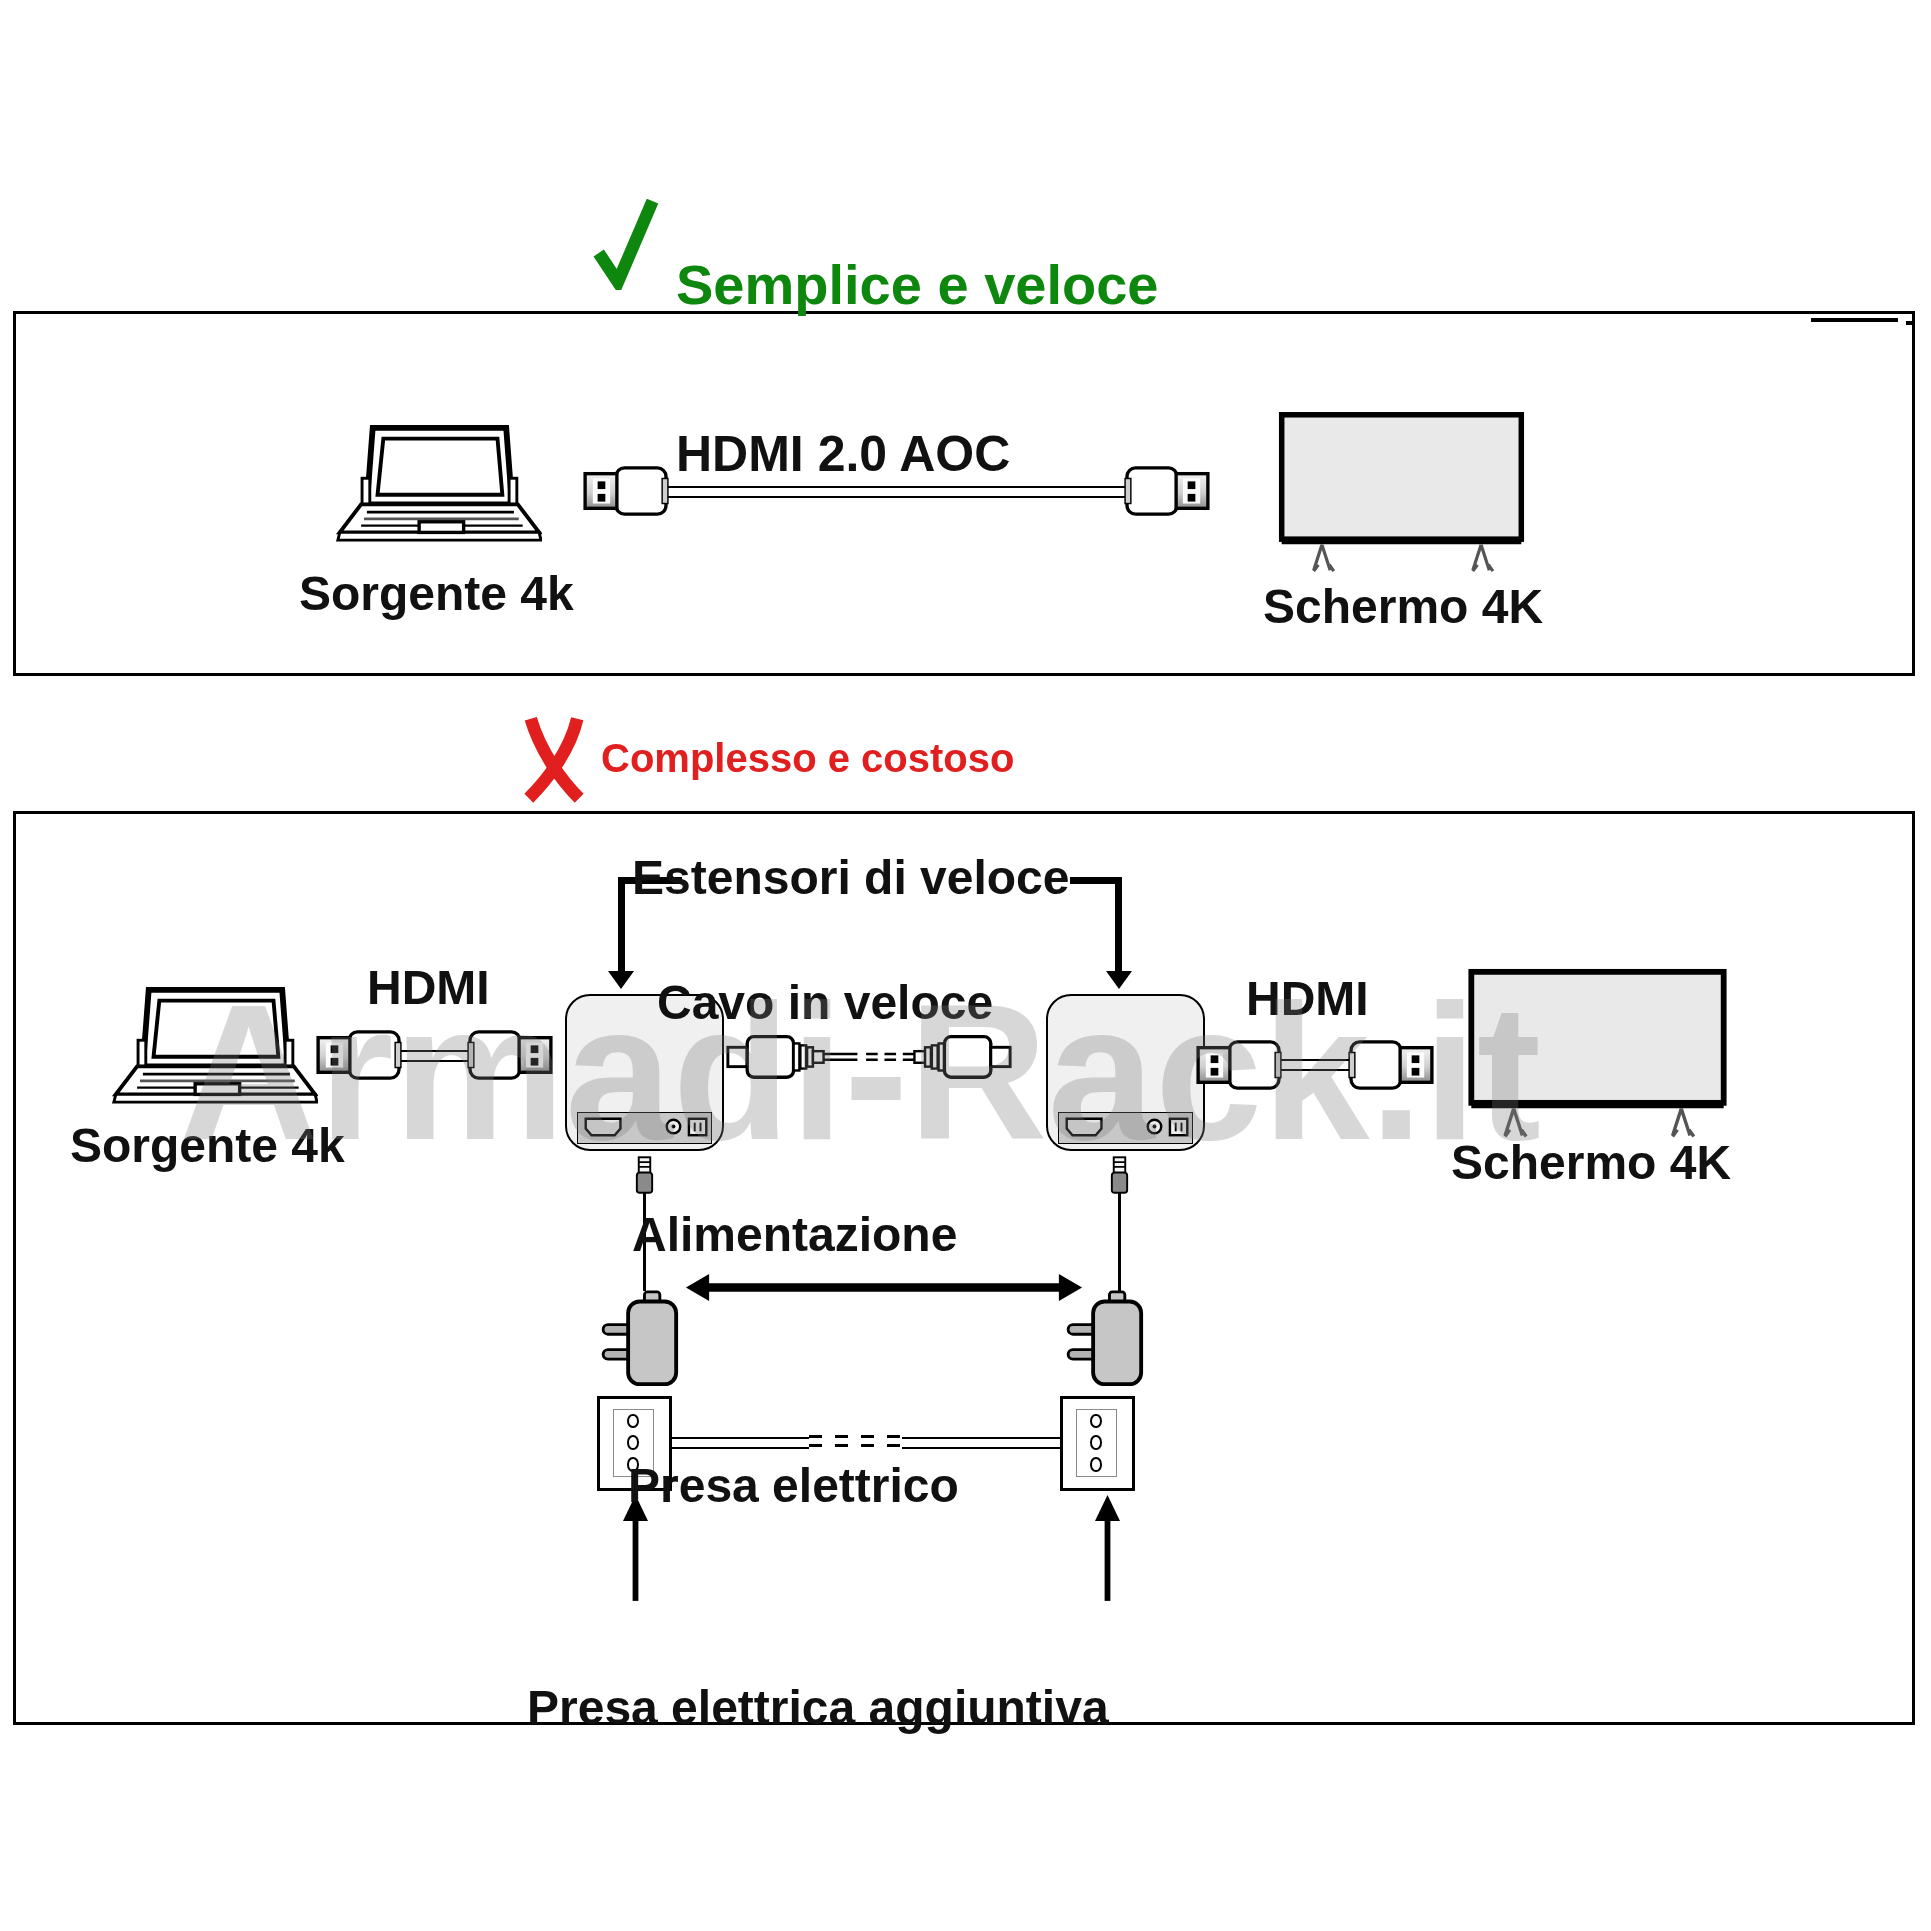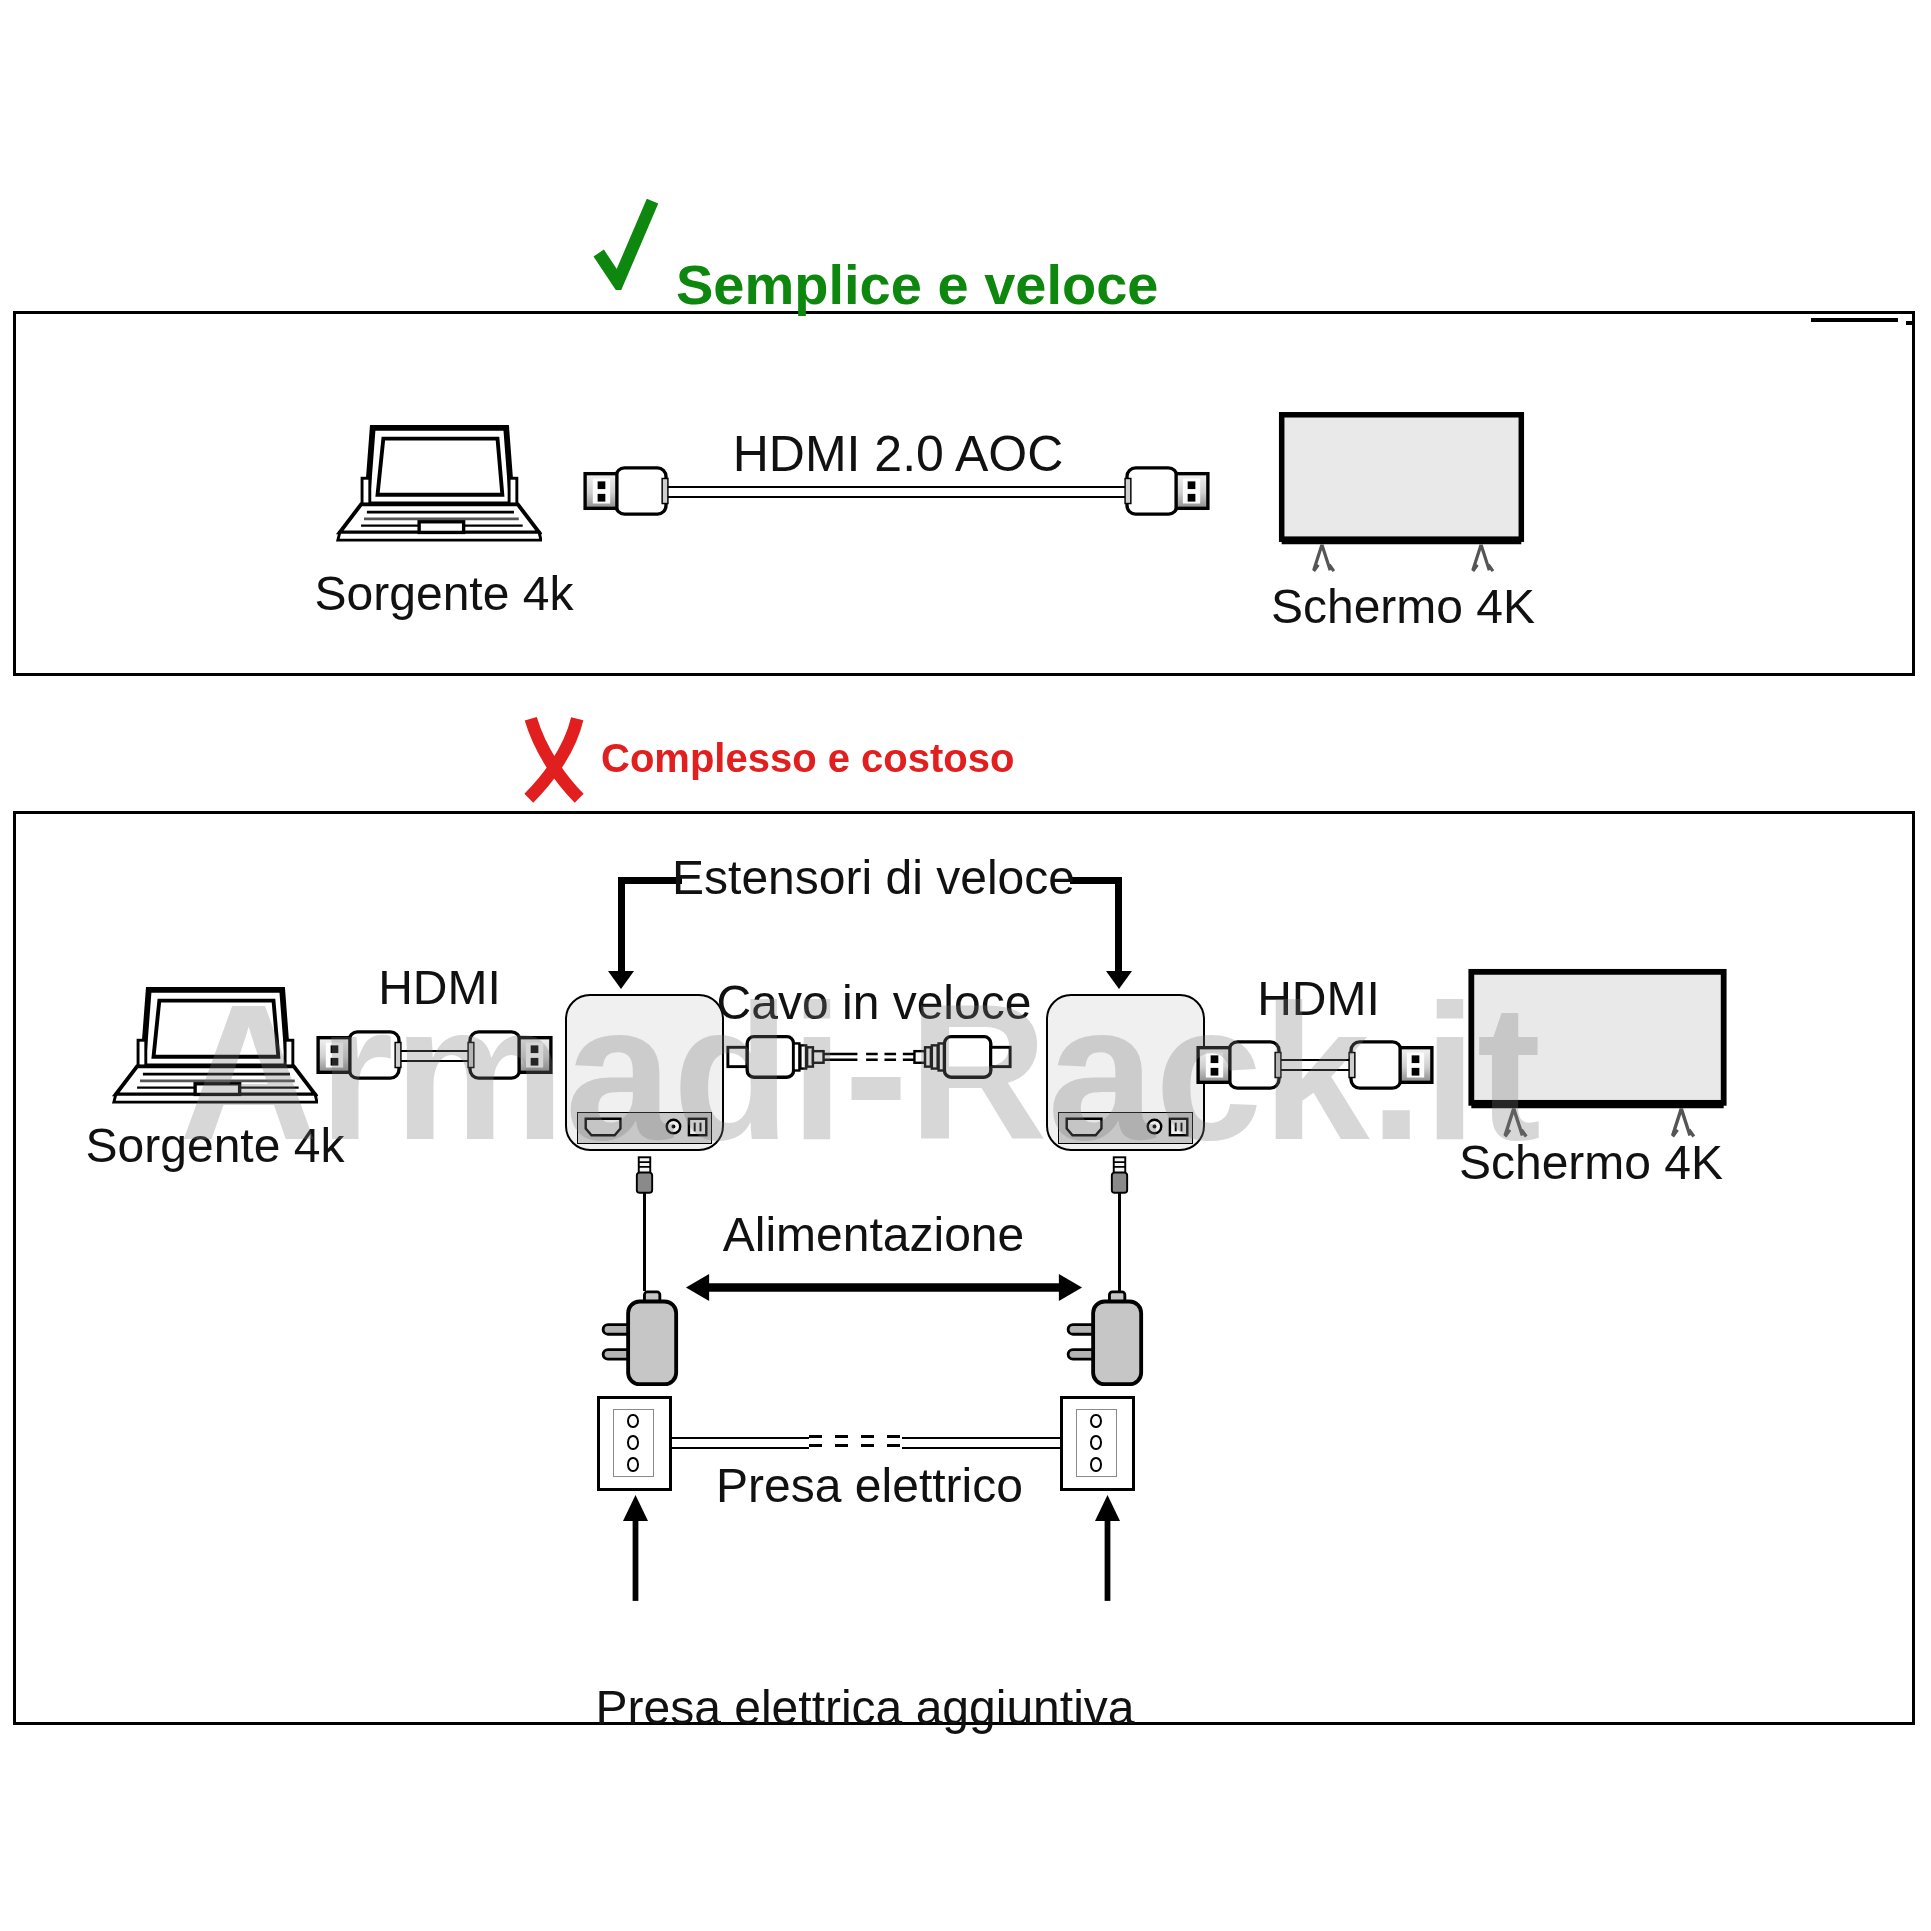--- a/index.html
+++ b/index.html
@@ -1,21 +1,21 @@
 <!DOCTYPE html>
 <html><head>
 <meta charset="utf-8">
 <style>
   html,body{margin:0;padding:0;background:#fff;}
   #canvas{
     position:relative;width:1931px;height:1931px;background:#ffffff;overflow:hidden;
     font-family:"Liberation Sans", sans-serif;color:#111;
   }
   .frame{position:absolute;background:#fff;border:3.9px solid #000;box-sizing:border-box;z-index:1;}
-  .lbl{position:absolute;font-weight:normal;text-align:center;color:#111;z-index:12;white-space:nowrap;}
+  .lbl{position:absolute;font-weight:bold;text-align:left;color:#111;z-index:12;white-space:nowrap;}
   .title{position:absolute;font-weight:bold;z-index:12;white-space:nowrap;}
   .title.good{color:#0e870e;font-size:56px;}
   .title.bad{color:#e11f1f;font-size:40px;}
   .lbl.big{font-size:48px;}
   .lbl.cable-lbl{font-size:50px;}
   .icon{position:absolute;z-index:10;}
   .mirror{transform:scaleX(-1);}
   
   .dline{position:absolute;height:11.6px;box-sizing:border-box;border-top:2.9px solid #000;border-bottom:2.9px solid #000;background:#fff;z-index:9;}
   .dash-patch{position:absolute;height:15.4px;background:#fff;z-index:11;}

